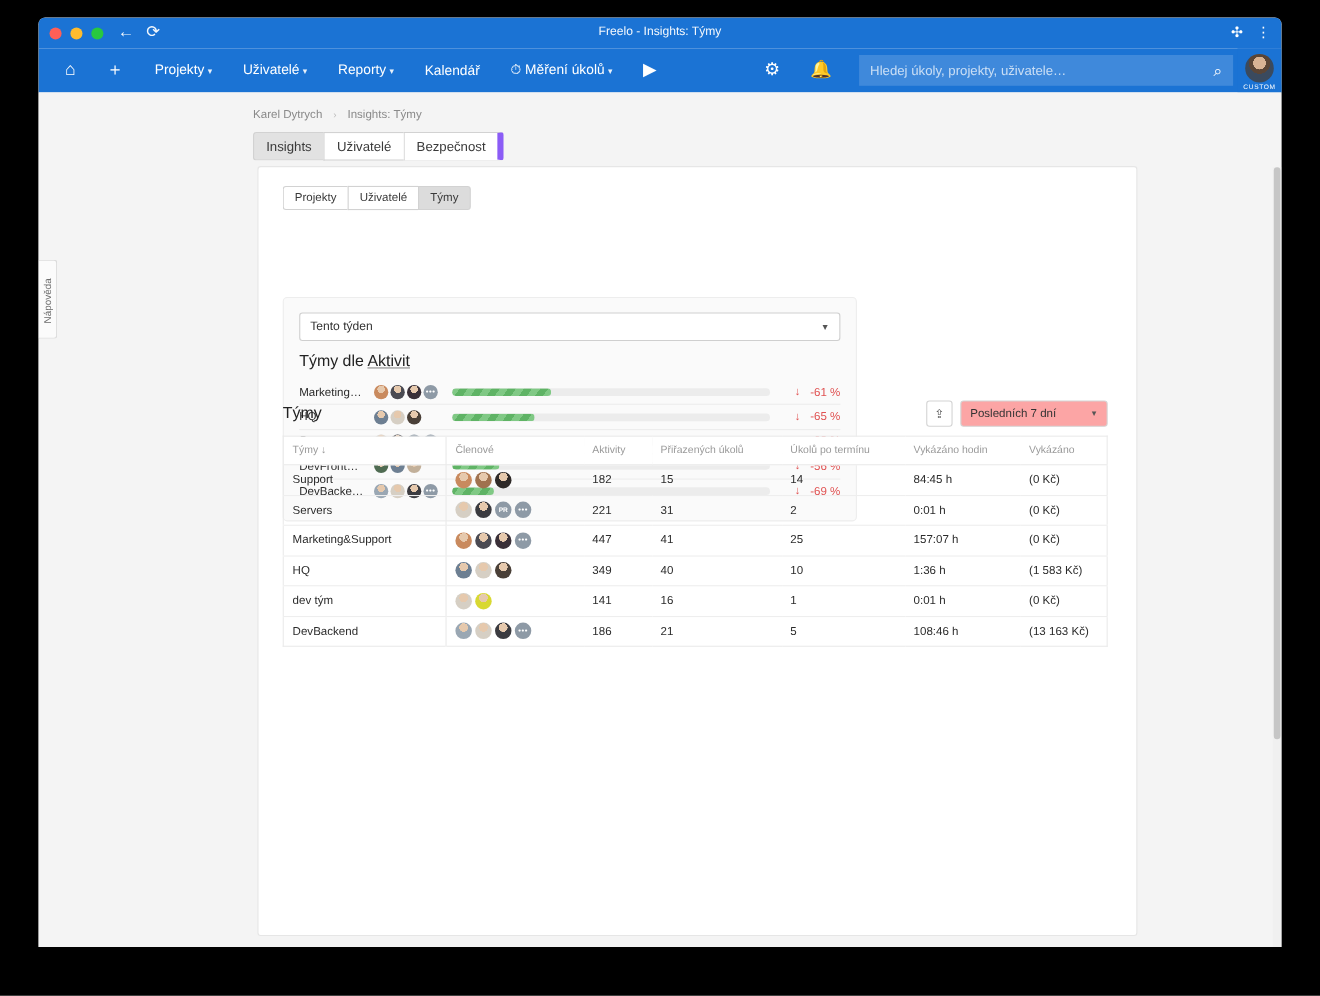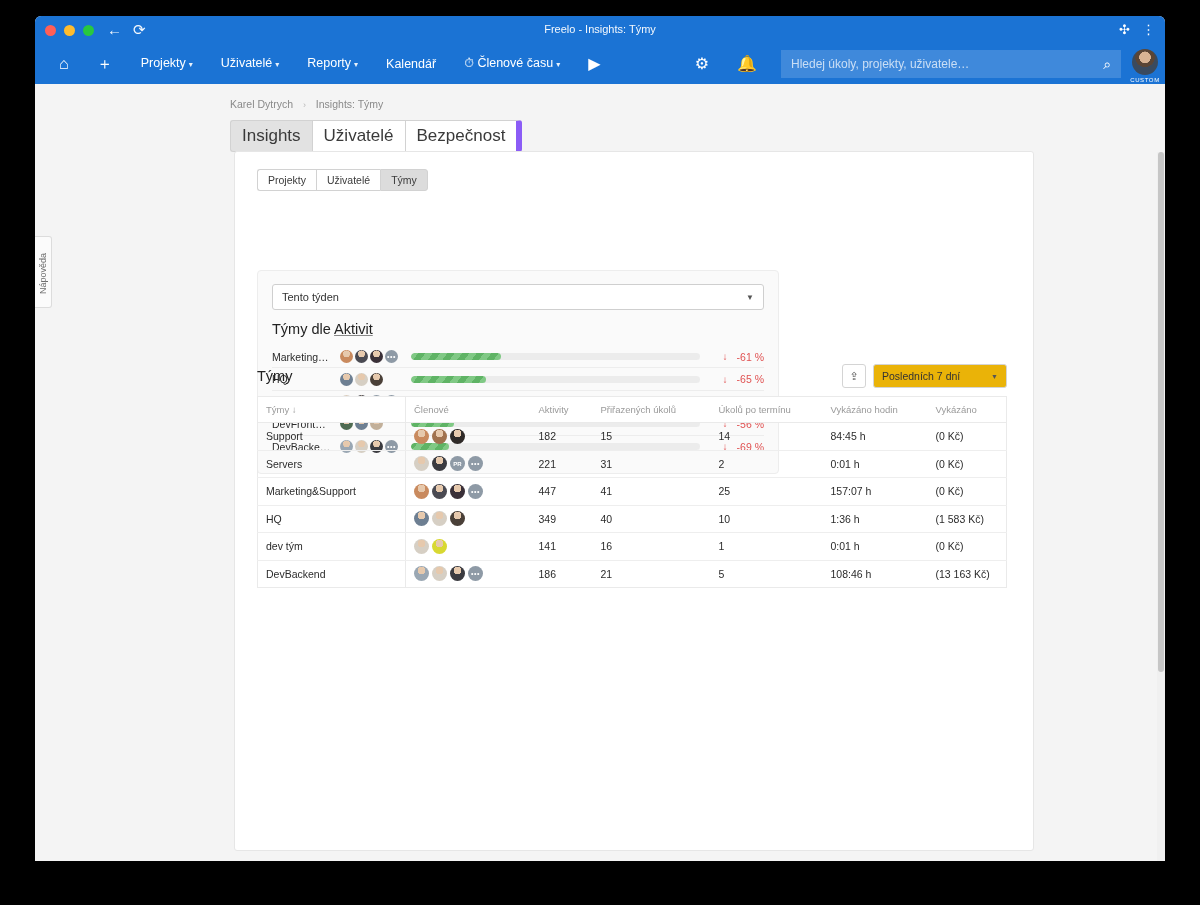--- a/index.html
+++ b/index.html
@@ -94,21 +94,21 @@
     text-align: center; line-height: 17px; height: 72px;
   }
 
   .content { position: absolute; left: 163px; top: 0; width: 967px; height: 777px; }
 
   .breadcrumb { padding: 14px 32px 0; font-size: 10.5px; color: #8a8a8a; }
   .breadcrumb .sep { margin: 0 7px; color: #b8b8b8; font-size: 9px; }
 
   .tabgroup { display: inline-flex; margin: 10px 0 0 32px; }
   .tabgroup .tg {
-    font-size: 17px; padding: 5px 11px; border: 1px solid #d2d2d2;
+    font-size: 12px; padding: 5px 11px; border: 1px solid #d2d2d2;
     background: #fff; color: #3a3a3a; cursor: pointer;
     border-right: none;
   }
   .tabgroup .tg:first-child { border-radius: 3px 0 0 3px; }
   .tabgroup .tg:last-child { border-radius: 0 3px 3px 0; border-right: 6px solid #8b5cf6; }
   .tabgroup .tg.active { background: #e2e2e2; }
 
   .card {
     position: absolute; left: 36px; top: 67px; width: 800px; height: 700px;
     background: #fff; border: 1px solid #e6e6e6; border-radius: 3px;
@@ -176,21 +176,21 @@
   }
   .table-title { font-size: 14.5px; color: #222; }
   .th-controls { display: flex; gap: 7px; align-items: center; }
   .icon-btn {
     width: 24px; height: 24px; border: 1px solid #d4d4d4; border-radius: 3px;
     background: #fff; display: flex; align-items: center; justify-content: center;
     font-size: 11px; color: #555; cursor: pointer;
   }
   .range-select {
     width: 134px; height: 24px; border: 1px solid #d4d4d4; border-radius: 3px;
-    background: #eab308; display: flex; align-items: center; padding: 0 8px;
+    background: #fca5a5; display: flex; align-items: center; padding: 0 8px;
     font-size: 10.5px; color: #333; position: relative; cursor: pointer;
   }
   .range-select .sel-caret { position: absolute; right: 8px; font-size: 7px; color: #555; }
 
   .data-table {
     position: absolute; left: 22px; top: 244px; width: 750px;
     border-collapse: collapse; font-size: 10.5px;
     border: 1px solid #eaeaea;
   }
   .data-table th {
@@ -258,21 +258,21 @@
       <span>Uživatelé</span><span class="caret">▾</span>
     </div>
     <div class="tb-item">
       <span>Reporty</span><span class="caret">▾</span>
     </div>
     <div class="tb-item">
       <span>Kalendář</span>
     </div>
     <div class="tb-item">
       <span>⏱</span>
-      <span>Členové času</span><span class="caret">▾</span>
+      <span>Měření úkolů</span><span class="caret">▾</span>
     </div>
     <div class="tb-icon">▶</div>
     <div class="tb-spacer"></div>
     <div class="tb-right">
       <div class="tb-icon">⚙</div>
       <div class="tb-icon">🔔</div>
       <div class="search-box">
         <input placeholder="Hledej úkoly, projekty, uživatele…" style="">
         <span style="color:#fff;font-size:14px;">⌕</span>
       </div>

